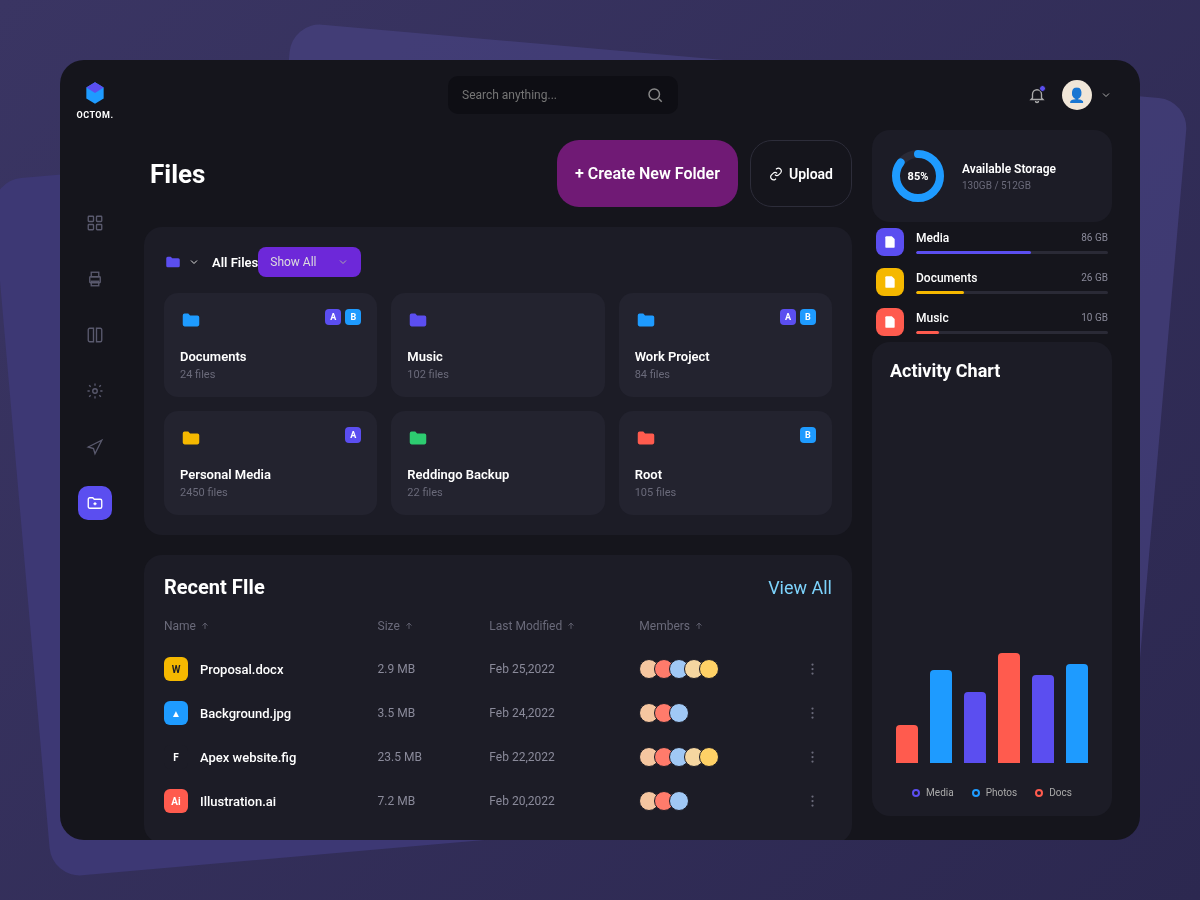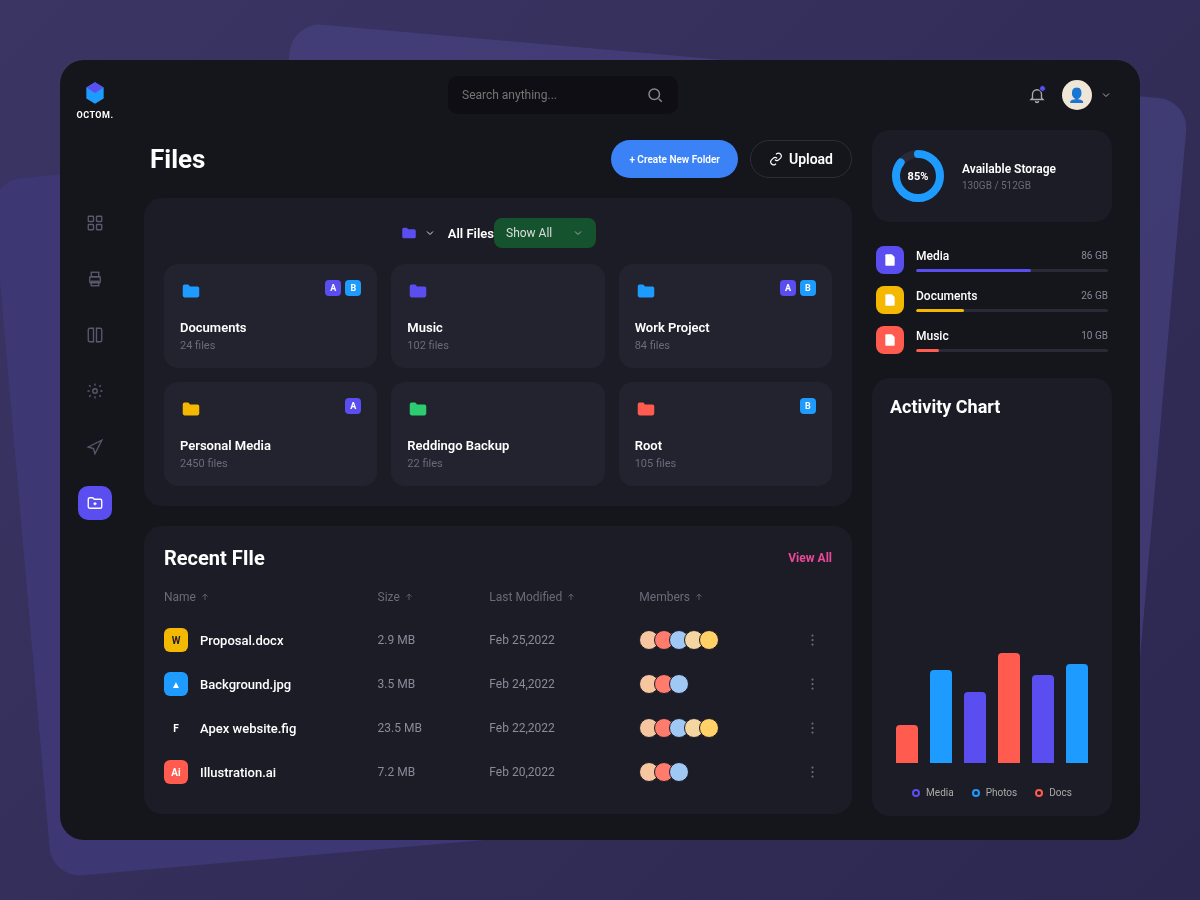--- a/index.html
+++ b/index.html
@@ -32,46 +32,46 @@
 .search svg { width: 18px; height: 18px; stroke: #888; fill: none; stroke-width: 2; }
 .top-right { margin-left: auto; display: flex; align-items: center; gap: 16px; }
 .bell { width: 18px; height: 18px; position: relative; cursor: pointer; }
 .bell svg { width: 18px; height: 18px; stroke: #aaa; fill: none; stroke-width: 1.8; }
 .bell-dot { position: absolute; top: -1px; right: 0; width: 7px; height: 7px; background: #5b4ef0; border-radius: 50%; border: 1px solid #15151c; }
 .avatar-group { display: flex; align-items: center; gap: 8px; cursor: pointer; }
 .avatar { width: 30px; height: 30px; border-radius: 50%; background: #f0e6d8; display: flex; align-items: center; justify-content: center; font-size: 14px; }
 .chev { width: 12px; height: 12px; stroke: #aaa; fill: none; stroke-width: 2; }
 .content { flex: 1; padding: 0 28px 24px 14px; display: flex; gap: 20px; overflow: hidden; }
 .left-col { flex: 1; display: flex; flex-direction: column; gap: 20px; min-width: 0; }
-.right-col { width: 240px; display: flex; flex-direction: column; gap: 18px; }
+.right-col { width: 240px; display: flex; flex-direction: column; }
 .header-row { display: flex; align-items: center; justify-content: space-between; padding-left: 6px; margin-top: 10px; }
 .page-title { color: #fff; font-size: 26px; font-weight: 700; }
 .header-actions { display: flex; gap: 12px; }
-.btn-primary { background: #3b82f6; color: #fff; border: none; padding: 10px 18px; border-radius: 22px; font-size: 10px; font-weight: 600; cursor: pointer; }
+.btn-primary { background: #701a75; color: #fff; border: none; padding: 24px 18px; border-radius: 22px; font-size: 16px; font-weight: 600; cursor: pointer; }
 .btn-outline { background: transparent; color: #fff; border: 1px solid #2d2d3a; padding: 10px 18px; border-radius: 22px; font-size: 14px; font-weight: 600; cursor: pointer; display: flex; align-items: center; gap: 6px; }
 .btn-outline svg { width: 14px; height: 14px; stroke: #fff; fill: none; stroke-width: 2; }
 .panel { background: #1c1c26; border-radius: 18px; padding: 20px; }
-.folders-head { display: flex; align-items: center; justify-content: center; margin-bottom: 16px; }
+.folders-head { display: flex; align-items: center; justify-content: flex-start; margin-bottom: 16px; }
 .folders-left { display: flex; align-items: center; gap: 12px; }
 .folder-select { display: flex; align-items: center; gap: 6px; cursor: pointer; }
 .folder-select .fi { width: 18px; height: 18px; fill: #5b4ef0; }
 .folder-select .chev { stroke: #ddd; }
 .all-files { color: #fff; font-size: 13px; font-weight: 600; }
-.show-all { background: #14532d; border: none; color: #ddd; padding: 8px 12px; border-radius: 8px; font-size: 12px; display: flex; align-items: center; gap: 20px; cursor: pointer; }
+.show-all { background: #6d28d9; border: none; color: #ddd; padding: 8px 12px; border-radius: 8px; font-size: 12px; display: flex; align-items: center; gap: 20px; cursor: pointer; }
 .folder-grid { display: grid; grid-template-columns: repeat(3, 1fr); gap: 14px; }
 .folder-card { background: #23232f; border-radius: 14px; padding: 16px; cursor: pointer; position: relative; min-height: 100px; }
 .folder-top { display: flex; justify-content: space-between; align-items: flex-start; }
 .fi { width: 22px; height: 22px; }
 .badges { display: flex; gap: 4px; }
 .badge { width: 16px; height: 16px; border-radius: 4px; color: #fff; font-size: 9px; font-weight: 700; display: flex; align-items: center; justify-content: center; }
 .folder-name { color: #fff; font-size: 13px; font-weight: 600; margin-top: 18px; }
 .folder-count { color: #6a6a7a; font-size: 11px; margin-top: 4px; }
 .recent-head { display: flex; justify-content: space-between; align-items: center; margin-bottom: 14px; }
 .recent-title { color: #fff; font-size: 20px; font-weight: 700; }
-.view-all { color: #ec4899; font-size: 12px; font-weight: 700; cursor: pointer; }
+.view-all { color: #7dd3fc; font-size: 18px; font-weight: 400; cursor: pointer; }
 .table-head { display: grid; grid-template-columns: 1.6fr 0.8fr 1.1fr 1.2fr 30px; gap: 10px; padding: 6px 0 14px; }
 .th { color: #6a6a7a; font-size: 12px; display: flex; align-items: center; gap: 4px; }
 .th svg { width: 10px; height: 10px; stroke: #6a6a7a; fill: none; stroke-width: 2; }
 .table-row { display: grid; grid-template-columns: 1.6fr 0.8fr 1.1fr 1.2fr 30px; gap: 10px; align-items: center; padding: 10px 0; }
 .file-cell { display: flex; align-items: center; gap: 12px; }
 .file-icon { width: 24px; height: 24px; border-radius: 6px; display: flex; align-items: center; justify-content: center; font-size: 10px; font-weight: 700; color: #fff; }
 .file-name { color: #fff; font-size: 13px; font-weight: 500; }
 .cell { color: #8a8a9a; font-size: 12px; }
 .members { display: flex; }
 .member { width: 20px; height: 20px; border-radius: 50%; border: 1.5px solid #1c1c26; margin-left: -5px; display: flex; align-items: center; justify-content: center; font-size: 9px; }

